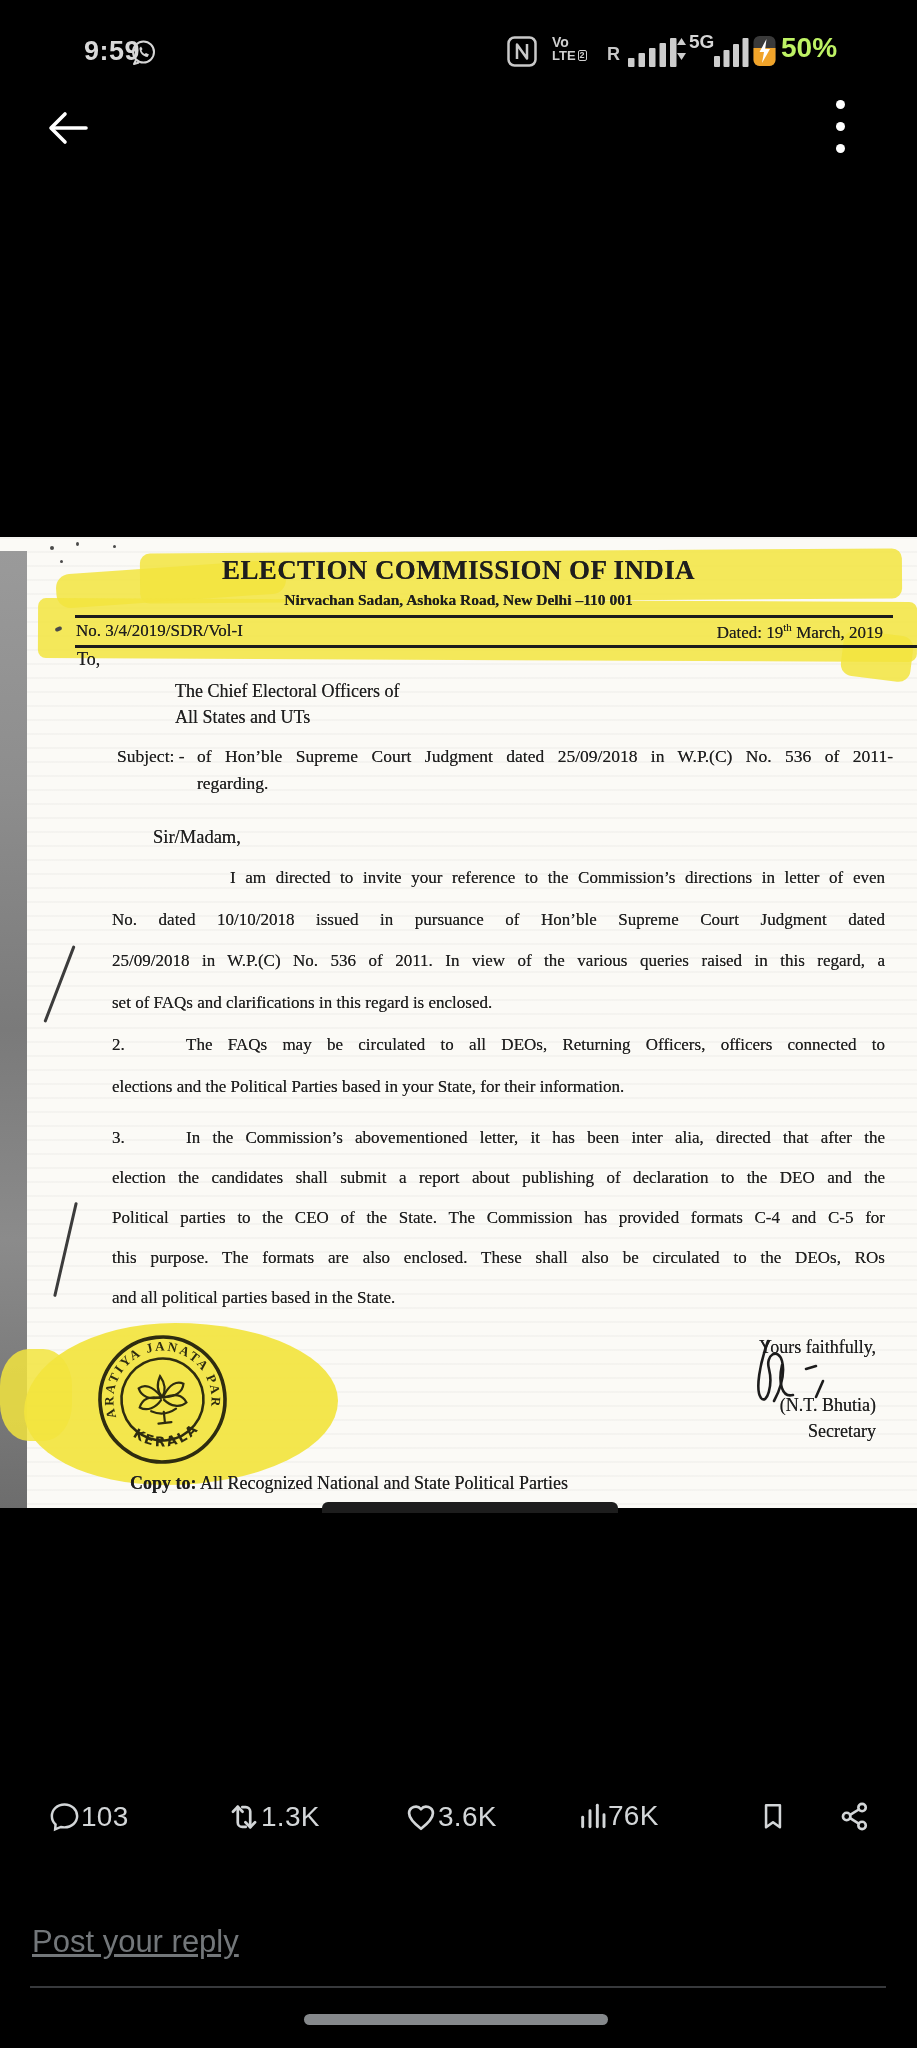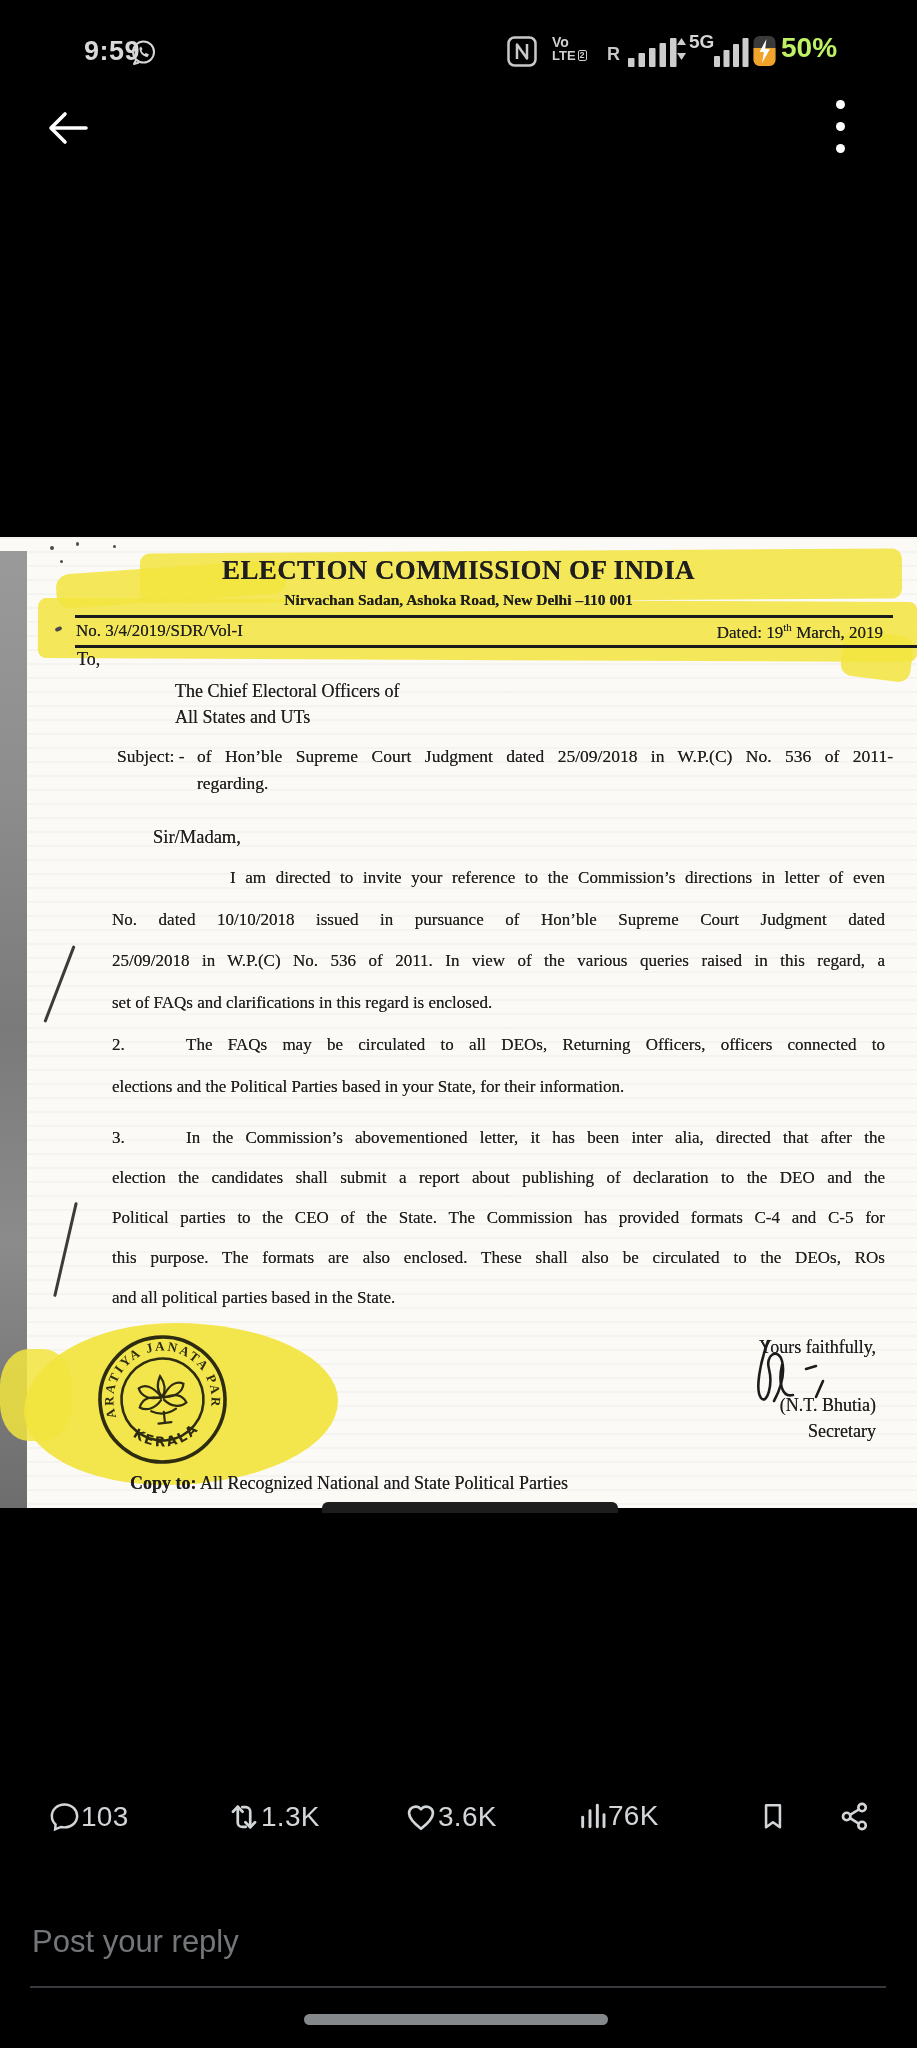--- a/index.html
+++ b/index.html
@@ -37,21 +37,21 @@
   .slash{position:absolute;width:3px;background:#3c3c3c;border-radius:2px;}
   .speck{position:absolute;background:#4a4a4a;border-radius:50%;}
   .closing-line{position:absolute;right:41px;text-align:right;font-size:18px;}
 
   
   .eng-group{position:absolute;top:1800px;display:flex;align-items:center;color:#d3d6d8;}
   .eng-count{font-size:28px;letter-spacing:.3px;}
   .eng-icon{display:block;}
 
   
-  .reply-ph{position:absolute;left:32px;top:1924px;font-size:31px;color:#73777a;}
+  .reply-ph{position:absolute;left:32px;top:1924px;font-size:31px;color:#73777a;text-decoration:underline;}
   .divider{position:absolute;left:30px;top:1986px;width:856px;height:2px;background:#37393c;}
   .home-pill{position:absolute;left:304px;top:2014px;width:304px;height:11px;border-radius:6px;background:#85888b;}
 </style>
 </head>
 <body>
 
 <div class="screen">
 
   <div class="abs time sb-text" style="left:84px;top:36px;">9:59</div>
 

